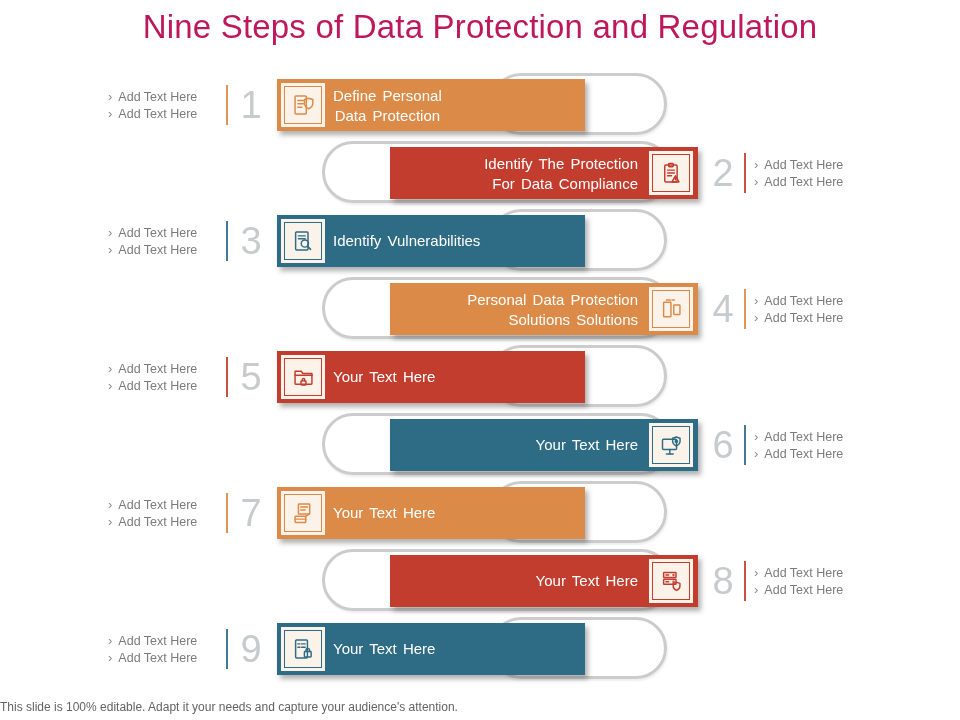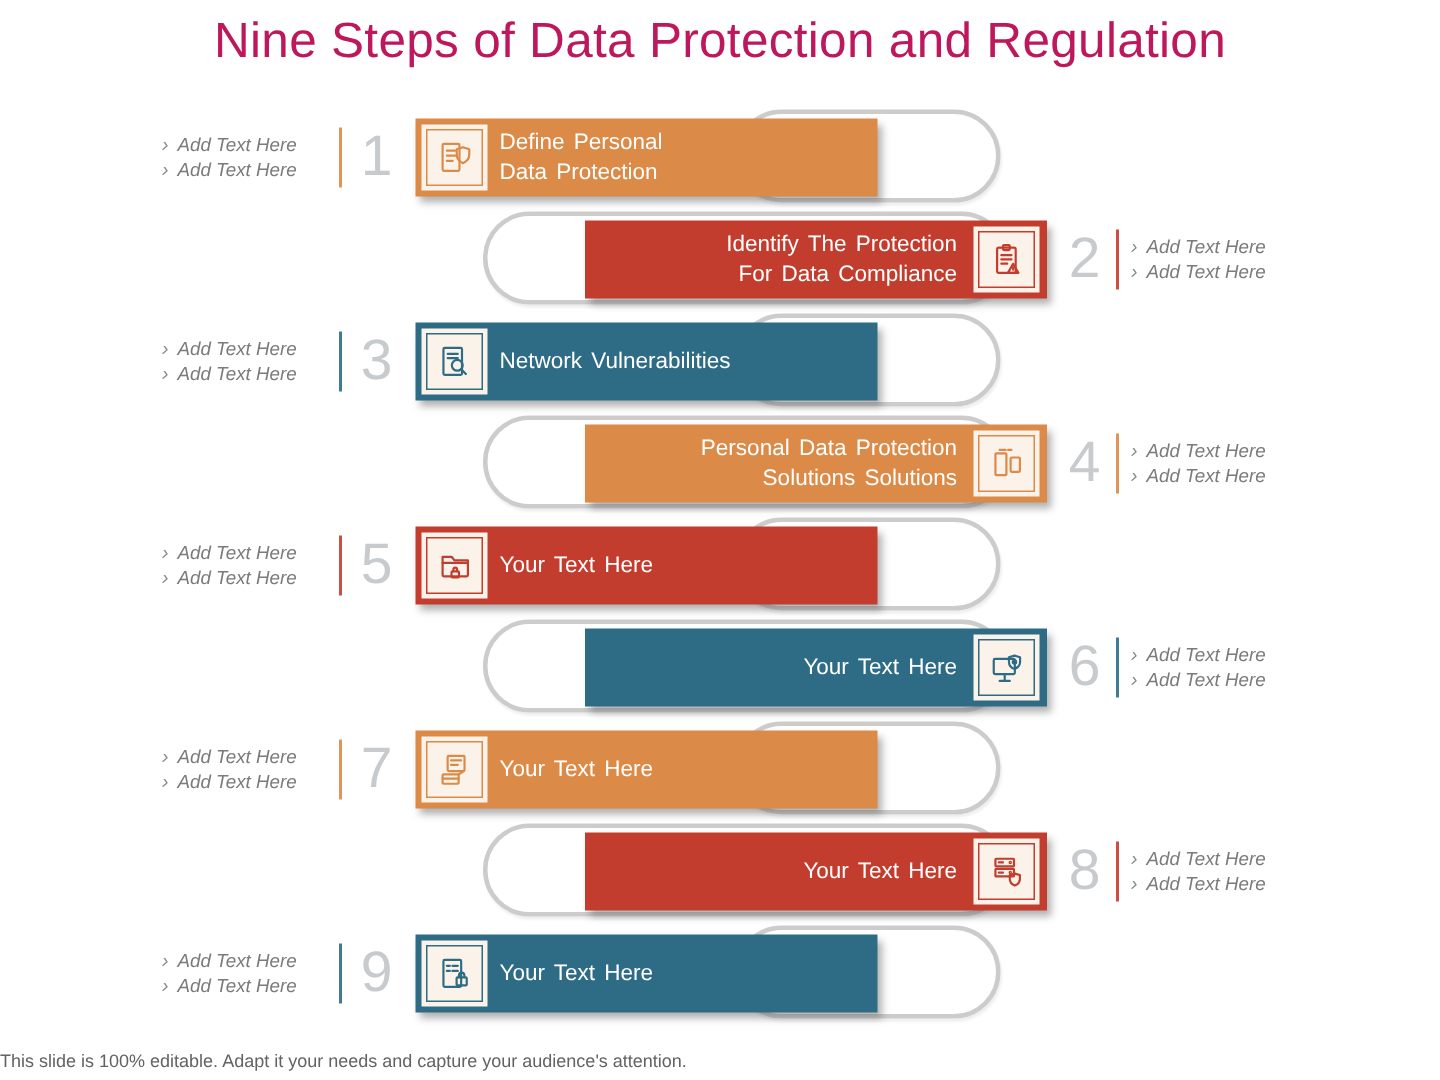--- a/index.html
+++ b/index.html
@@ -35,36 +35,36 @@
   .row-left  .icon-box{left:4px;}
   .row-right .icon-box{right:5px;}
   .icon-inner{
     position:absolute;inset:3px;border:1px solid var(--bar);color:var(--bar);
     display:flex;align-items:center;justify-content:center;
   }
   .bar-label{
     position:absolute;top:50%;transform:translateY(-50%);
     font-size:15px;line-height:1.3;color:#ffffff;word-spacing:2px;white-space:nowrap;
   }
-  .row-left  .bar-label{left:56px;text-align:left;}
+  .row-left  .bar-label{left:56px;text-align:center;}
   .row-right .bar-label{right:60px;text-align:right;}
   .step-number{
     position:absolute;top:50%;transform:translateY(-50%);
     font-size:38px;color:#c7cbce;text-align:center;width:38px;
   }
   .row-left  .step-number{left:232px;}
   .row-right .step-number{left:704px;}
   .vline{
     position:absolute;top:14px;height:40px;width:2px;background:var(--bar);opacity:.9;
   }
   .row-left  .vline{left:226px;}
   .row-right .vline{left:744px;}
   .side-note{
     position:absolute;top:50%;transform:translateY(-50%);
-    font-size:12.5px;line-height:16.5px;color:#7b7b7b;white-space:nowrap;font-style:italic;
+    font-size:12.5px;line-height:16.5px;color:#7b7b7b;white-space:nowrap;
   }
   .row-left  .side-note{left:108px;}
   .row-right .side-note{left:754px;}
   .note-line{display:block;cursor:pointer;}
   .chev{color:#8a8a8a;margin-right:6px;font-size:13px;}
   svg{display:block;}
 </style>
 </head>
 <body>
 
@@ -133,21 +133,21 @@
               <svg width="27" height="27" viewBox="0 0 24 24" fill="none" stroke="currentColor" stroke-width="1.3" stroke-linecap="round" stroke-linejoin="round">
                 <rect x="5" y="3.5" width="11" height="16" rx="0.8"></rect>
                 <line x1="7.5" y1="7" x2="13.5" y2="7"></line>
                 <line x1="7.5" y1="9.5" x2="13.5" y2="9.5"></line>
                 <circle cx="13.2" cy="13.8" r="3.2"></circle>
                 <line x1="15.5" y1="16.1" x2="18.3" y2="19"></line>
               </svg>
             </div>
       </div>
       <div class="bar-label">
-            <div>Network Vulnerabilities</div>
+            <div>Identify Vulnerabilities</div>
           </div>
     </div>
     <div class="vline"></div>
     <div class="step-number">3</div>
     <div class="side-note">
           <div class="note-line"><span class="chev">›</span><span>Add Text Here</span></div>
           <div class="note-line"><span class="chev">›</span><span>Add Text Here</span></div>
         </div>
   </div>
       <div class="row row-right" style="--bar: #db8a48; top: 275px;">

